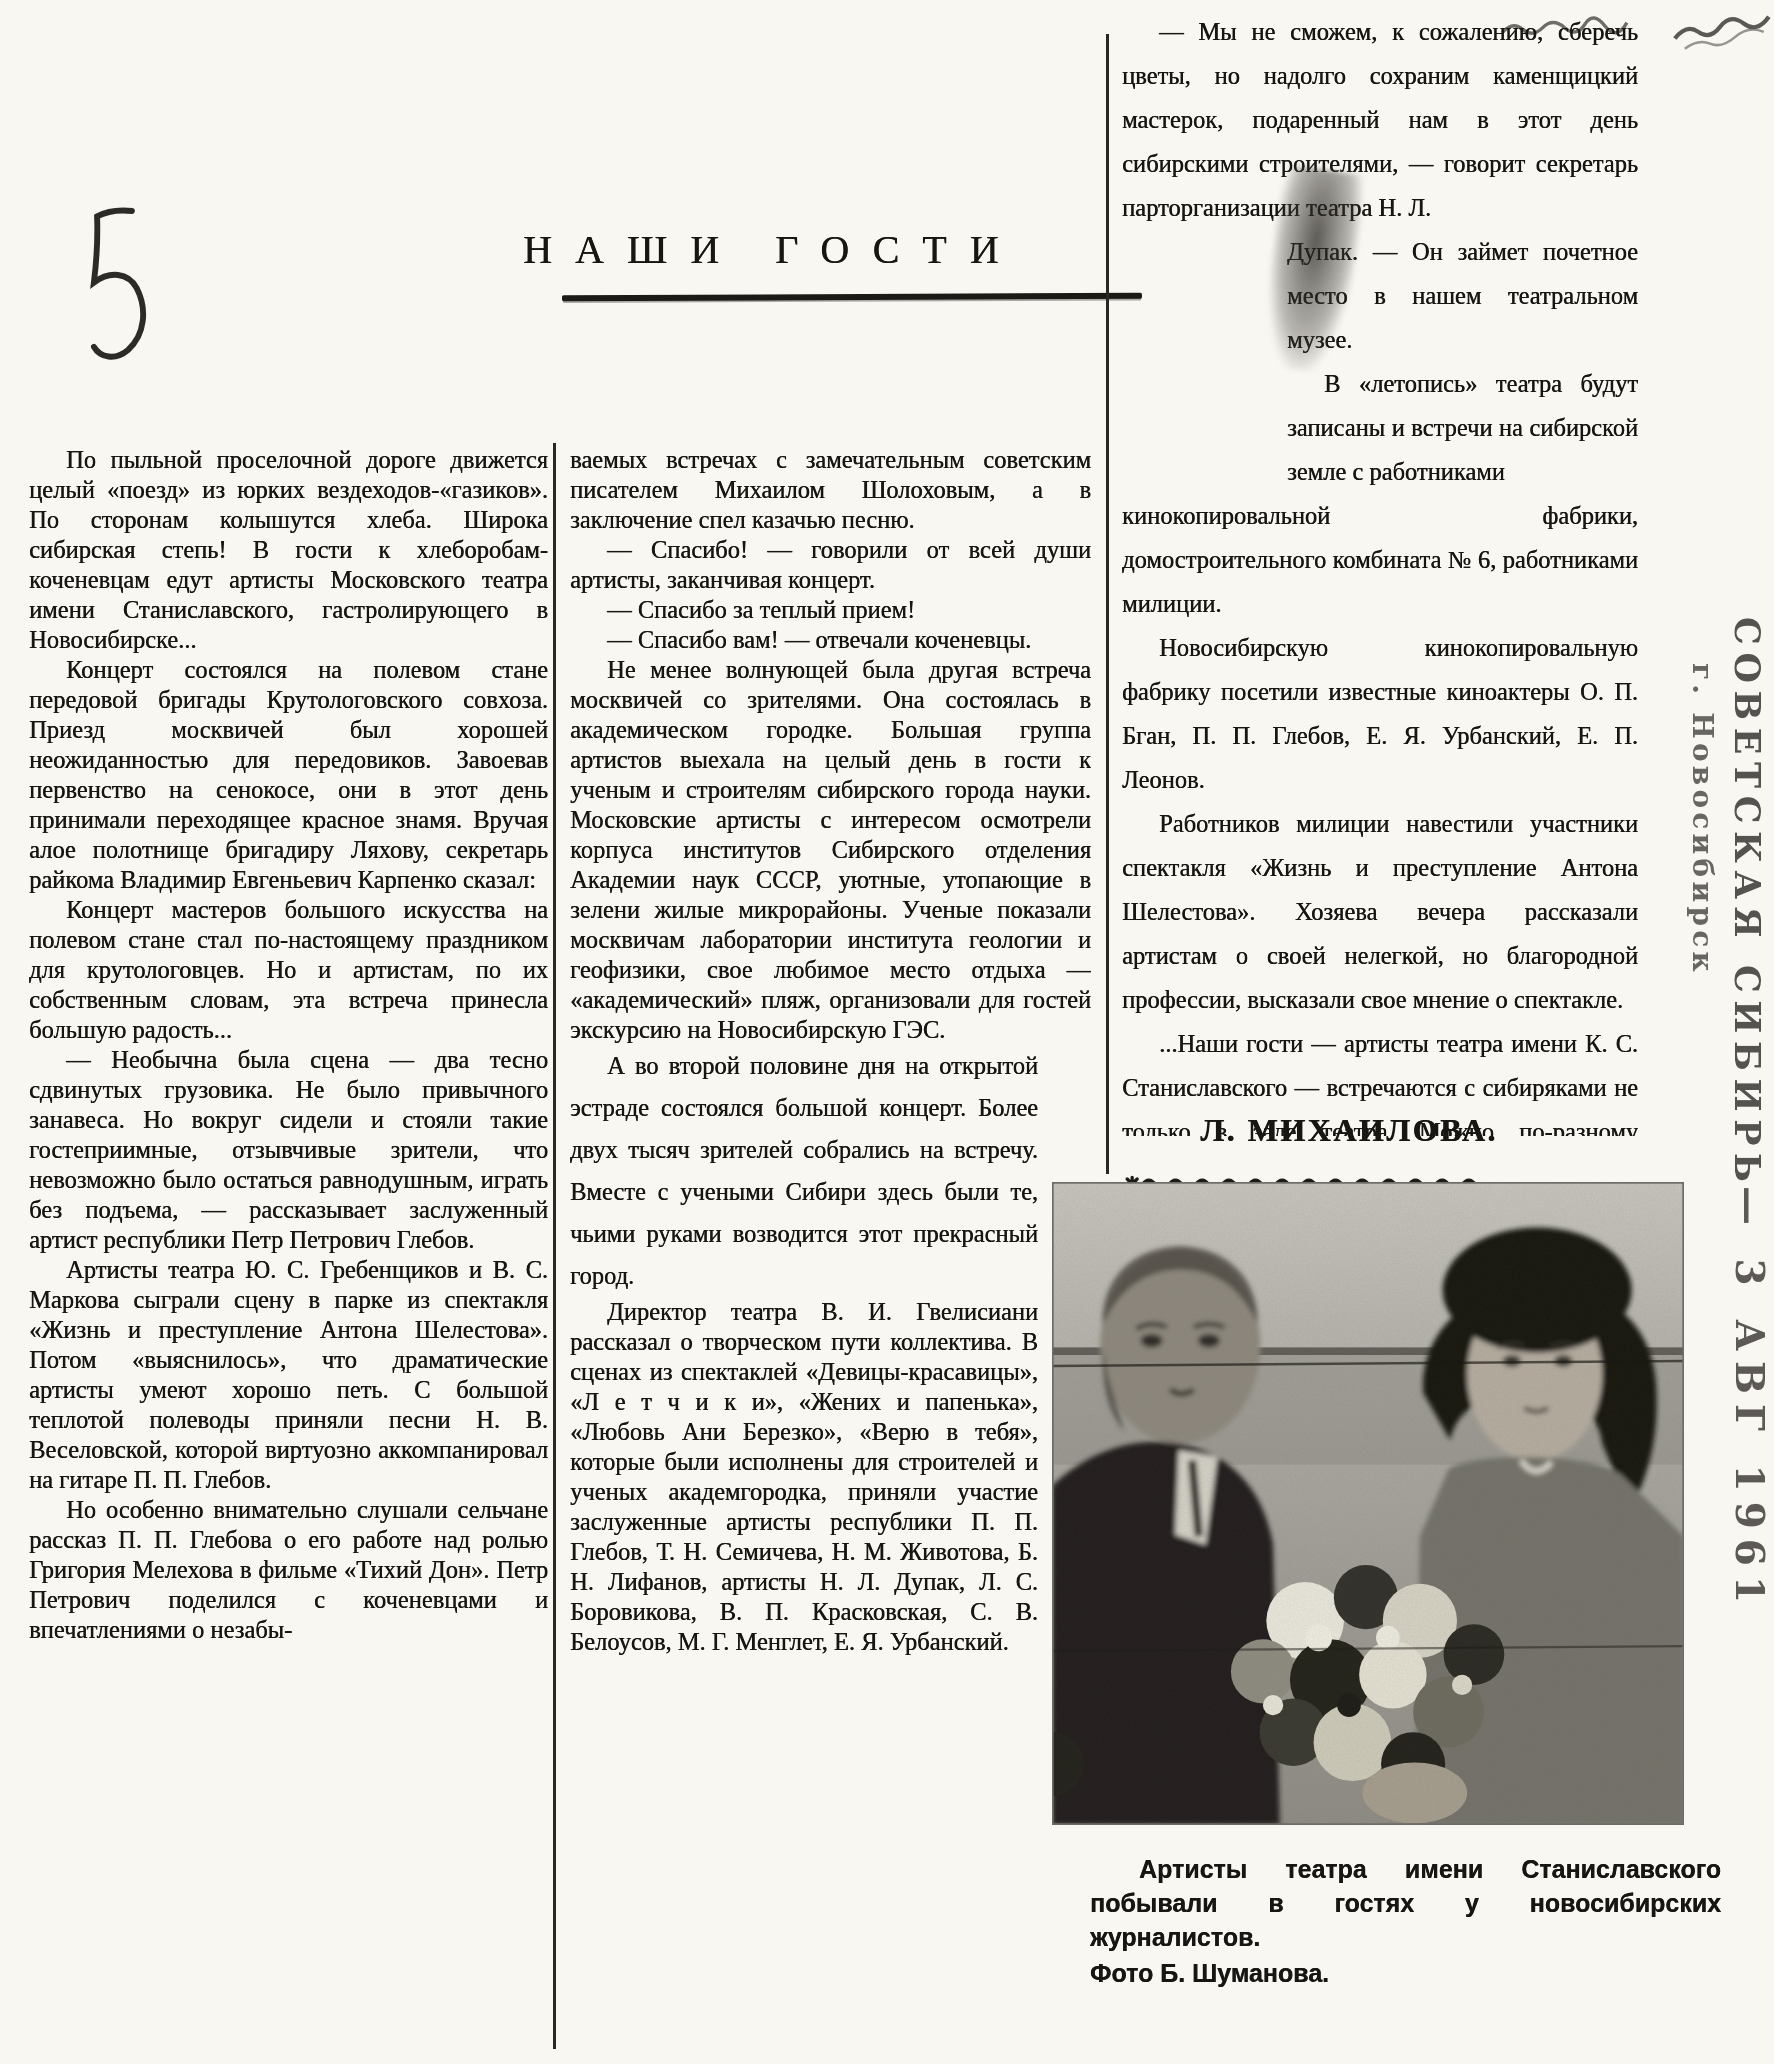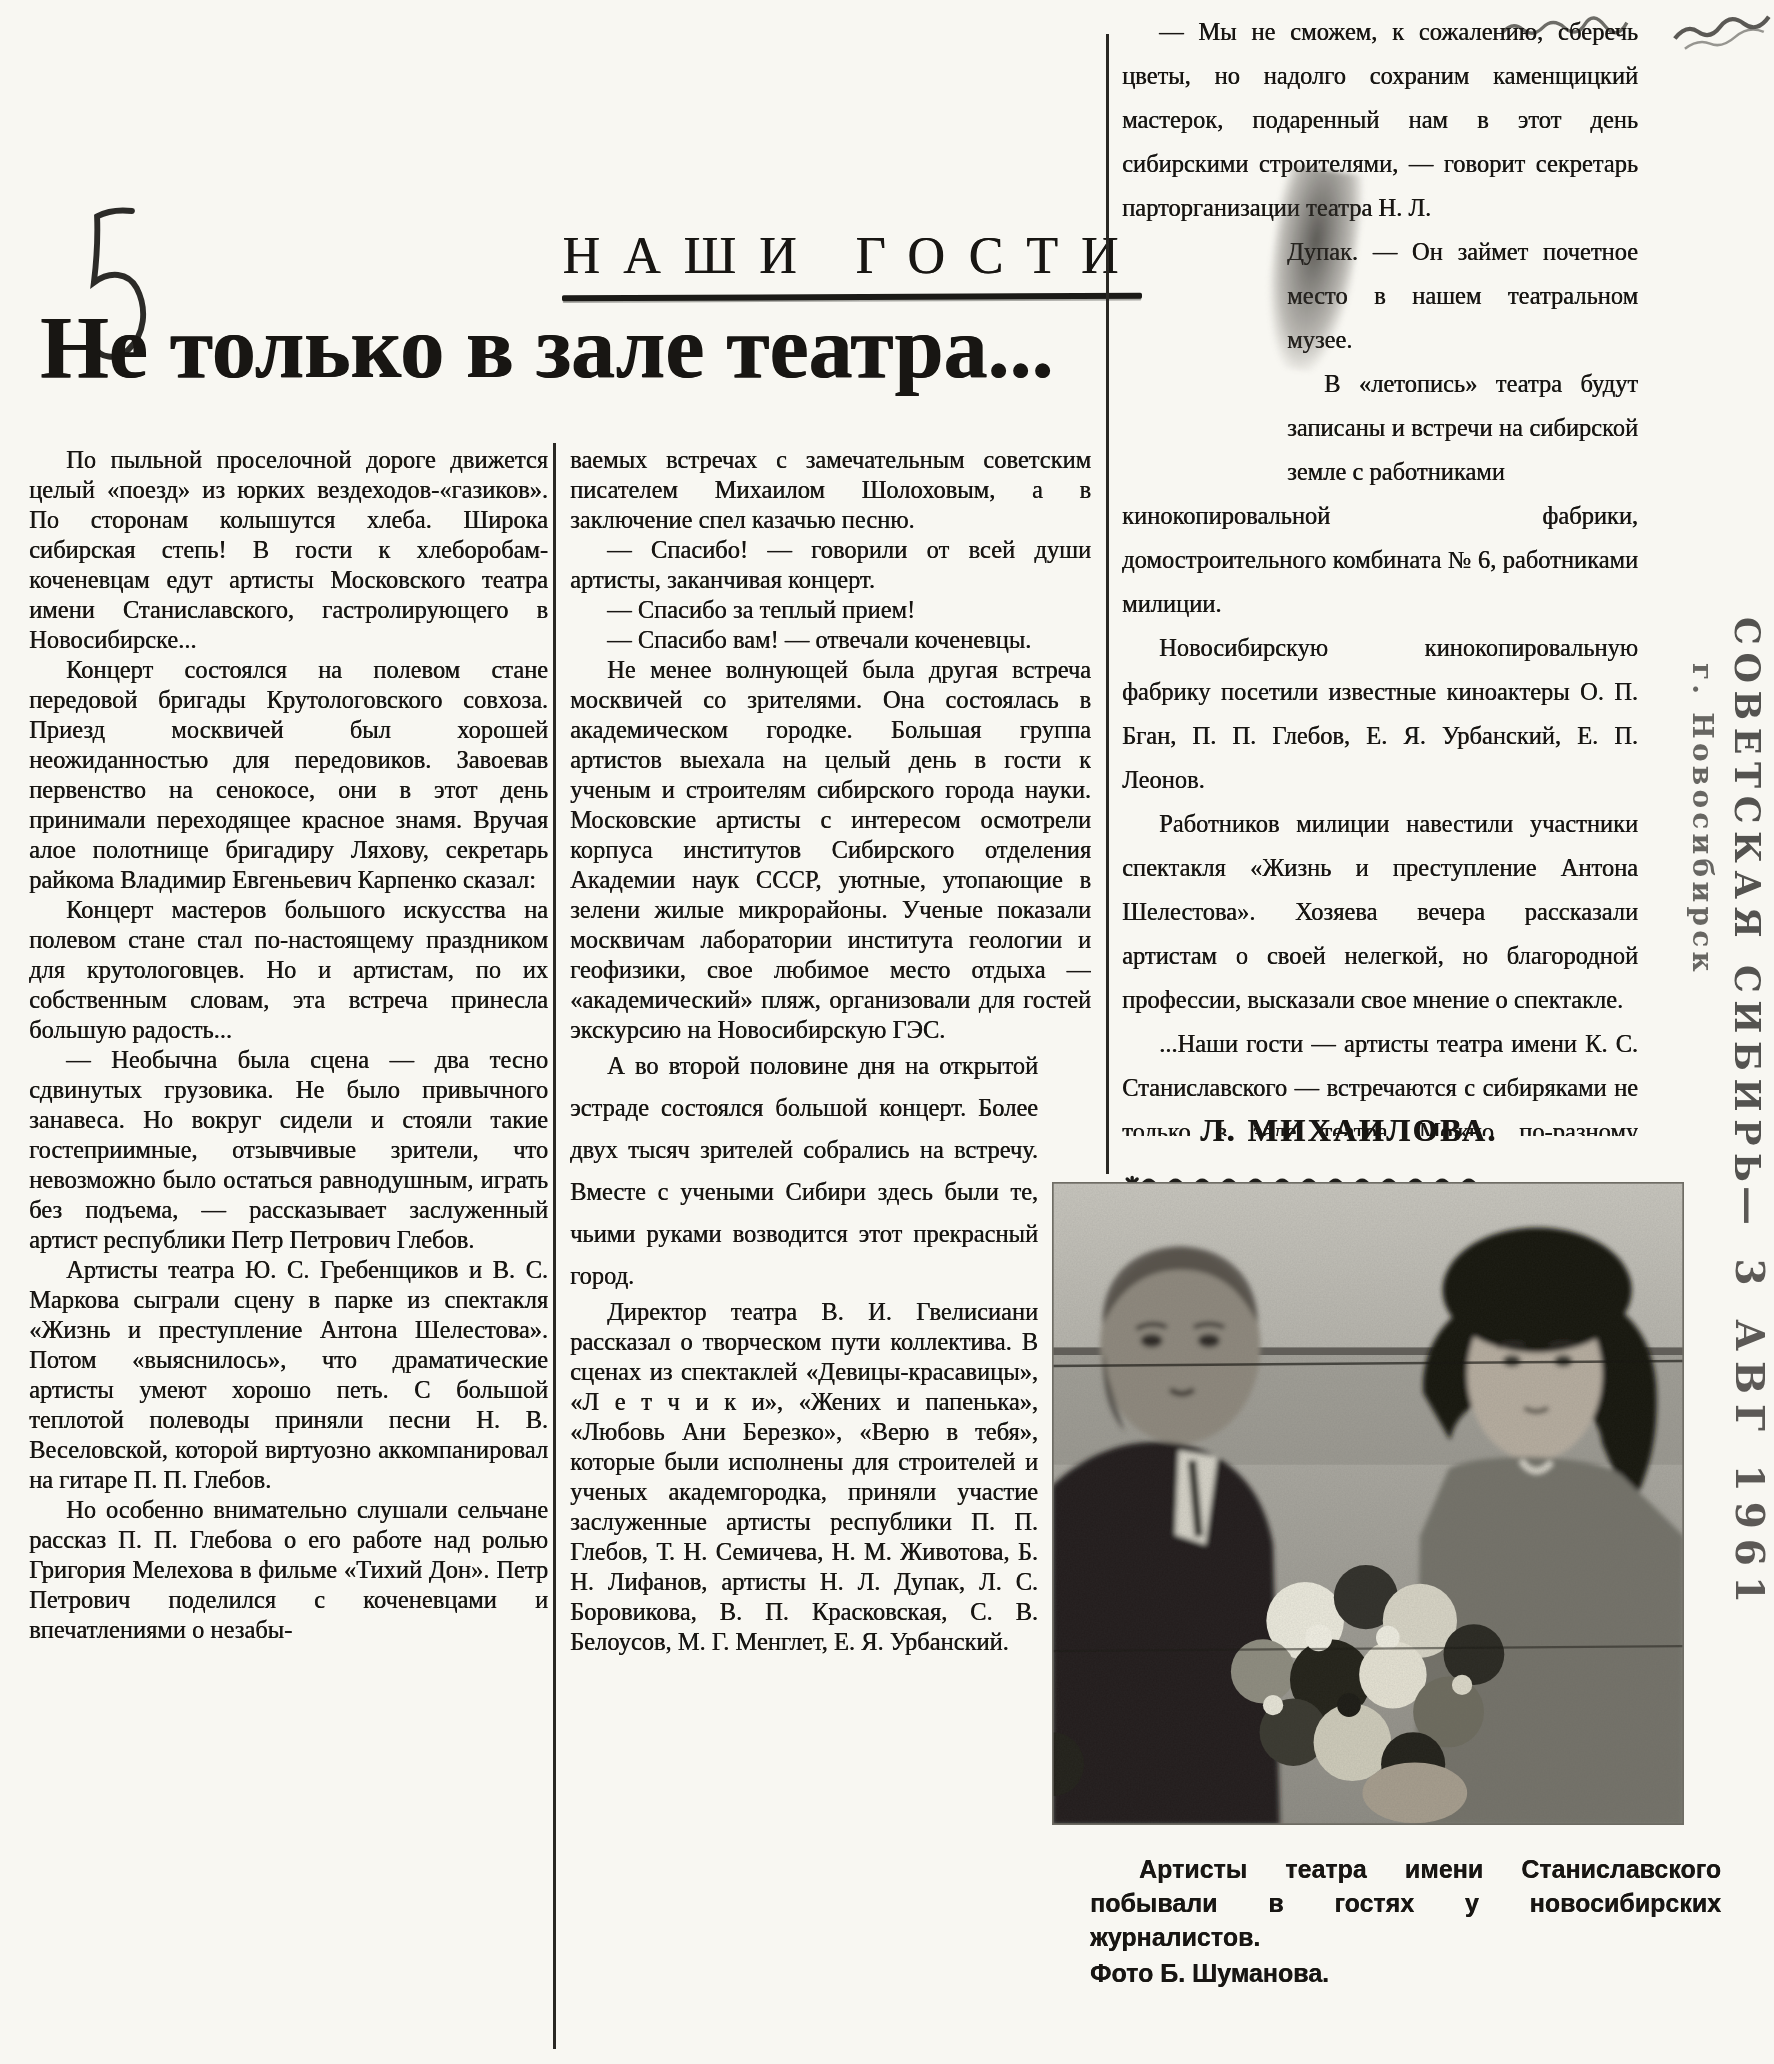--- a/index.html
+++ b/index.html
@@ -7,22 +7,22 @@
     position:relative;
     width:1774px;height:2064px;
     background:#f8f7f2;
     overflow:hidden;
     font-family:"Liberation Serif", serif;
     color:#181613;
   }
   
   .kicker{
     position:absolute;left:523px;top:226px;width:658px;
-    font-size:52px;letter-spacing:23px;font-weight:normal;
-    text-align:center;white-space:nowrap;
+    font-size:40px;letter-spacing:23px;font-weight:normal;
+    text-align:left;white-space:nowrap;
     text-shadow:0.4px 0 currentColor;
   }
   .kicker-rule{
     position:absolute;left:562px;top:294px;width:580px;height:5.9px;
     background:#1b1a17;border-radius:1.7px;
     box-shadow:0 2.5px 0 -0.8px rgba(27,26,23,.35);
     transform:rotate(-0.25deg);
   }
   .headline{
     position:absolute;left:40px;top:297px;width:1181px;
@@ -110,21 +110,20 @@
   <svg class="scribble" style="left:1499px;top:13.5px;" width="143" height="29" viewBox="0 0 170 34">
     <path d="M4,22 q12,-14 24,-4 t24,-2 t26,0 t24,-4 t24,2 t26,-4" fill="none" stroke="#4a4843" stroke-width="4" opacity=".8"></path>
   </svg>
   <svg class="scribble" style="left:1673px;top:5px;" width="101" height="47" viewBox="0 0 120 56">
     <path d="M2,40 q14,-18 28,-8 t26,-6 t28,-4 t30,-8" fill="none" stroke="#3f3d39" stroke-width="5" opacity=".85"></path>
     <path d="M14,52 q16,-12 30,-6 t30,-8 t34,-6" fill="none" stroke="#55534e" stroke-width="3" opacity=".6"></path>
   </svg>
 
   <div class="kicker">НАШИ ГОСТИ</div>
   <div class="kicker-rule"></div>
-  <div class="headline">Не только в зале театра...</div>
 
   <div class="vrule rule1"></div>
   <div class="vrule rule2"></div>
 
   <div class="col col-left">
       <p class="para ">По пыльной проселочной дороге движется целый «поезд» из юрких вездеходов-«газиков». По сторонам колышутся хлеба. Широка сибирская степь! В гости к хлеборобам-коченевцам едут артисты Московского театра имени Станиславского, гастролирующего в Новосибирске...</p>
       <p class="para ">Концерт состоялся на полевом стане передовой бригады Крутологовского совхоза. Приезд москвичей был хорошей неожиданностью для передовиков. Завоевав первенство на сенокосе, они в этот день принимали переходящее красное знамя. Вручая алое полотнище бригадиру Ляхову, секретарь райкома Владимир Евгеньевич Карпенко сказал:</p>
       <p class="para ">Концерт мастеров большого искусства на полевом стане стал по-настоящему праздником для крутологовцев. Но и артистам, по их собственным словам, эта встреча принесла большую радость...</p>
       <p class="para ">— Необычна была сцена — два тесно сдвинутых грузовика. Не было привычного занавеса. Но вокруг сидели и стояли такие гостеприимные, отзывчивые зрители, что невозможно было остаться равнодушным, играть без подъема, — рассказывает заслуженный артист республики Петр Петрович Глебов.</p>
       <p class="para ">Артисты театра Ю. С. Гребенщиков и В. С. Маркова сыграли сцену в парке из спектакля «Жизнь и преступление Антона Шелестова». Потом «выяснилось», что драматические артисты умеют хорошо петь. С большой теплотой полеводы приняли песни Н. В. Веселовской, которой виртуозно аккомпанировал на гитаре П. П. Глебов.</p>

